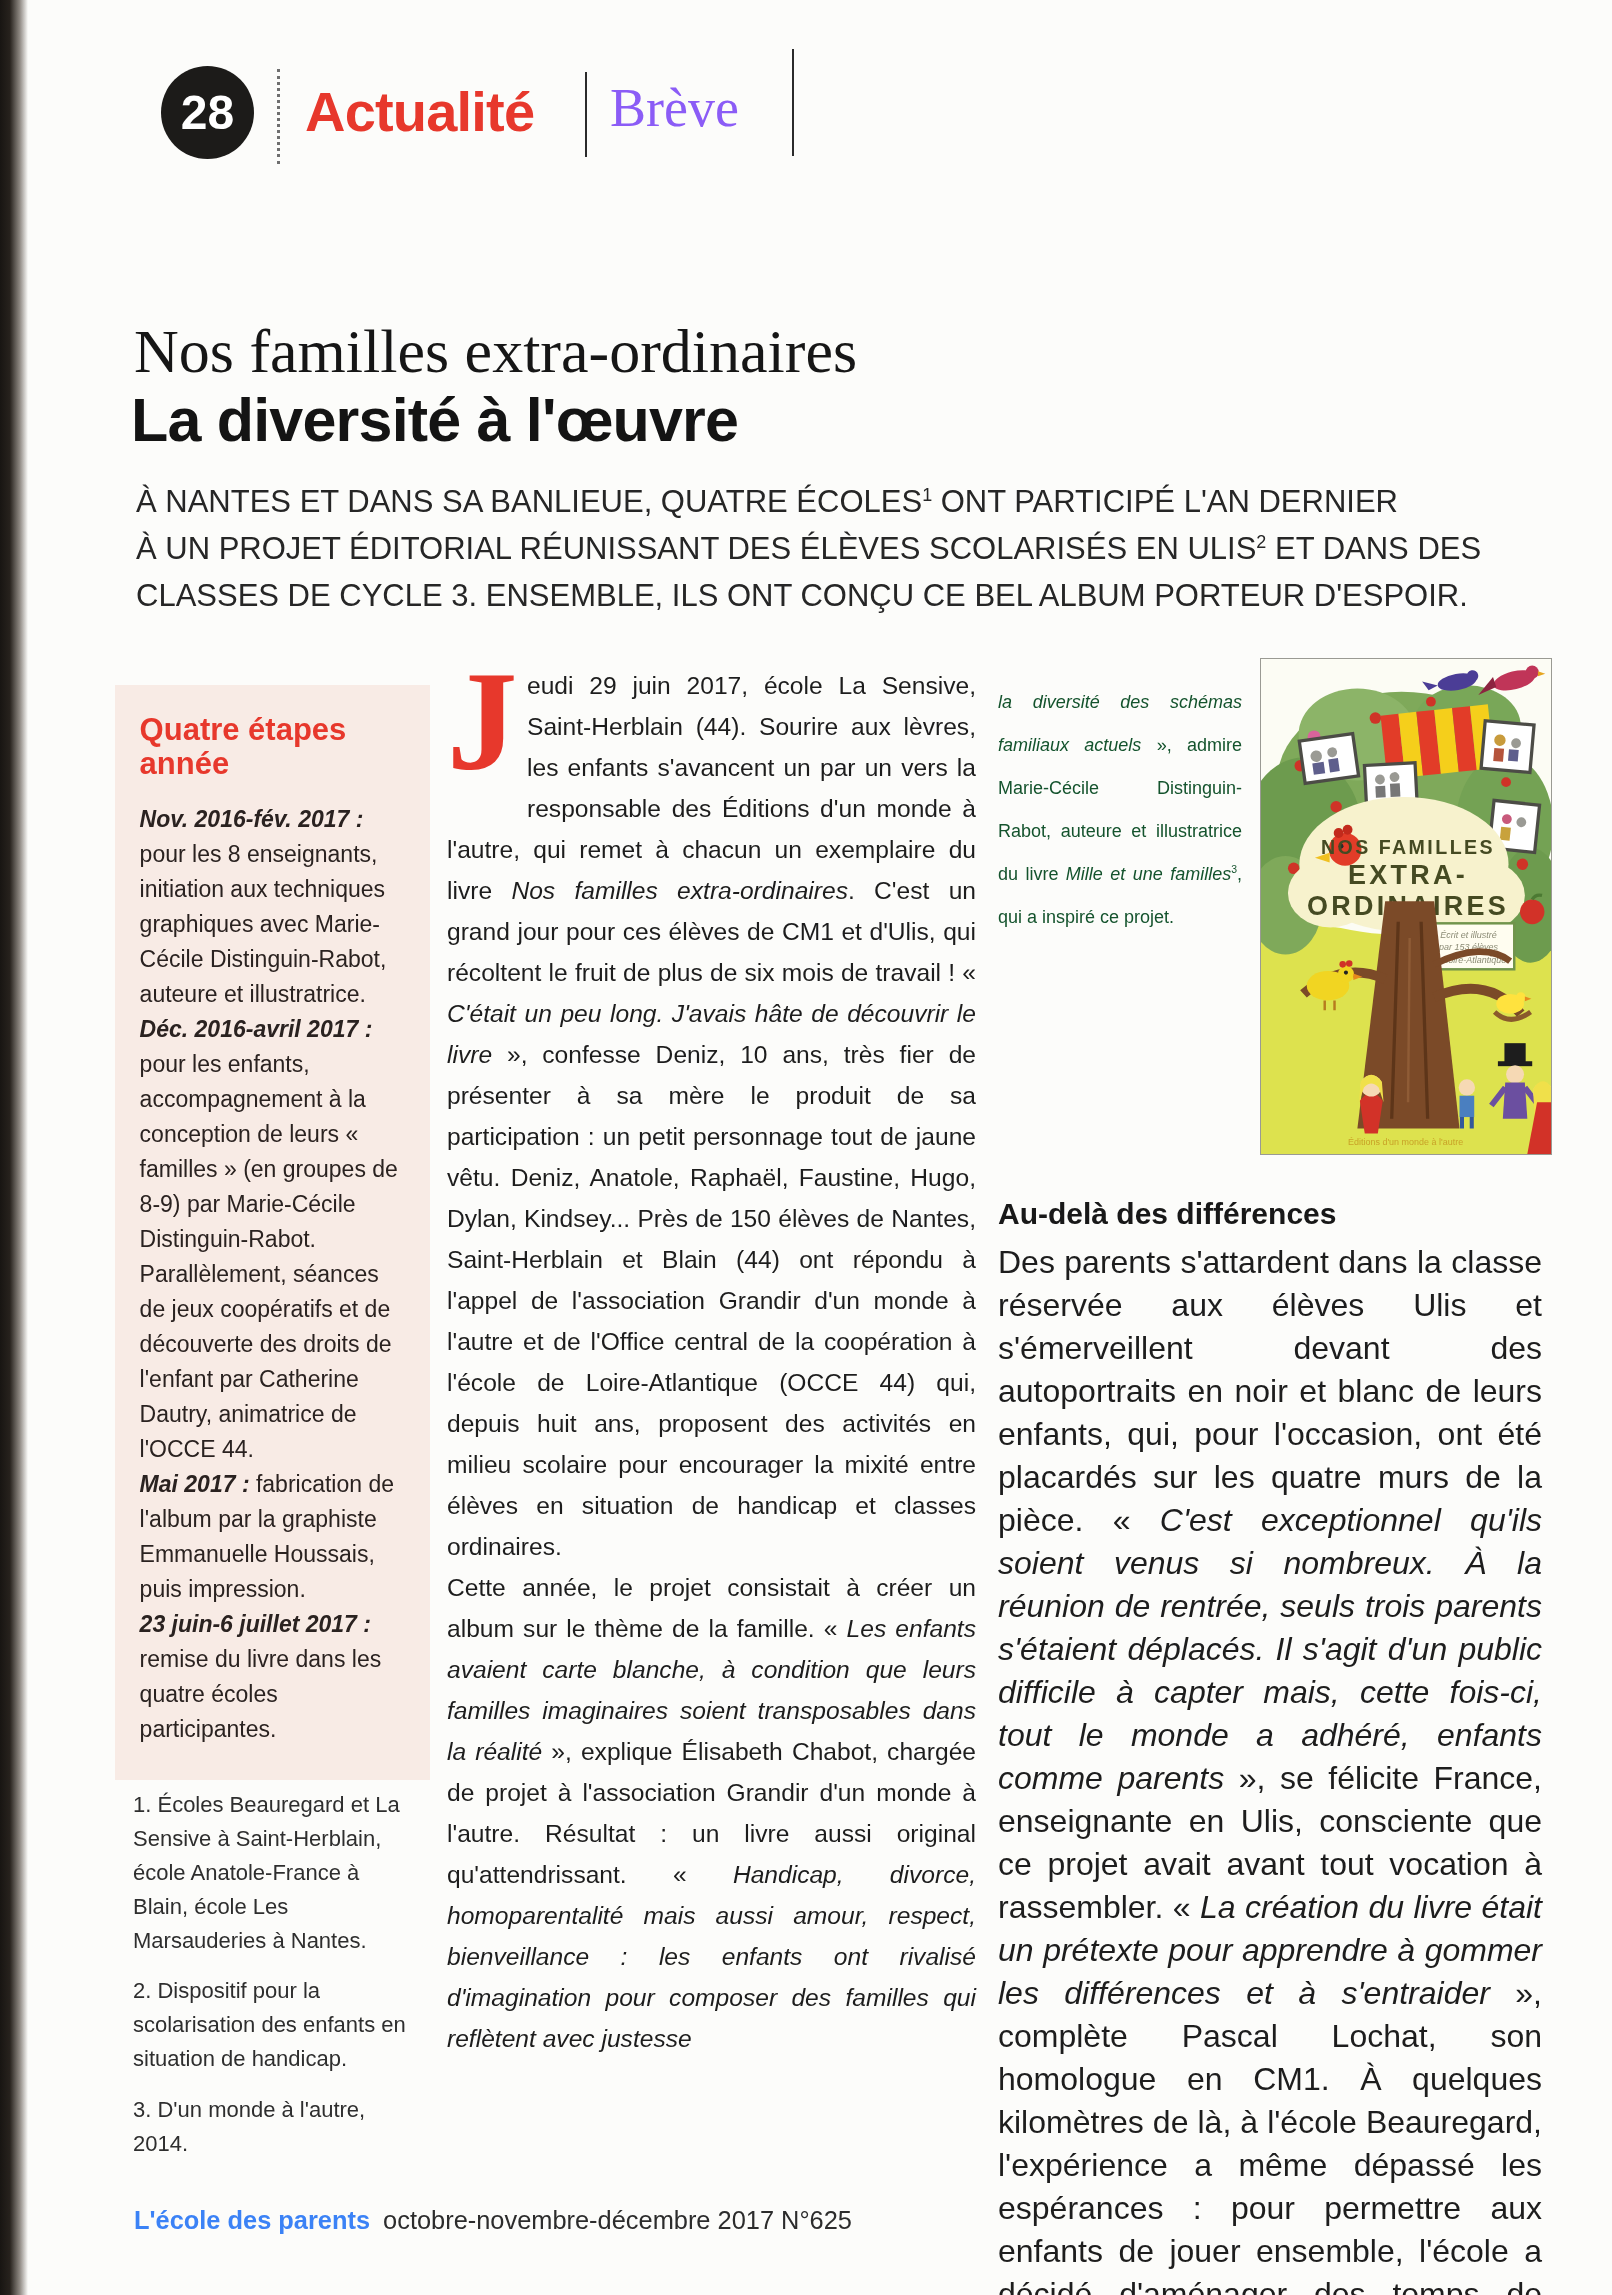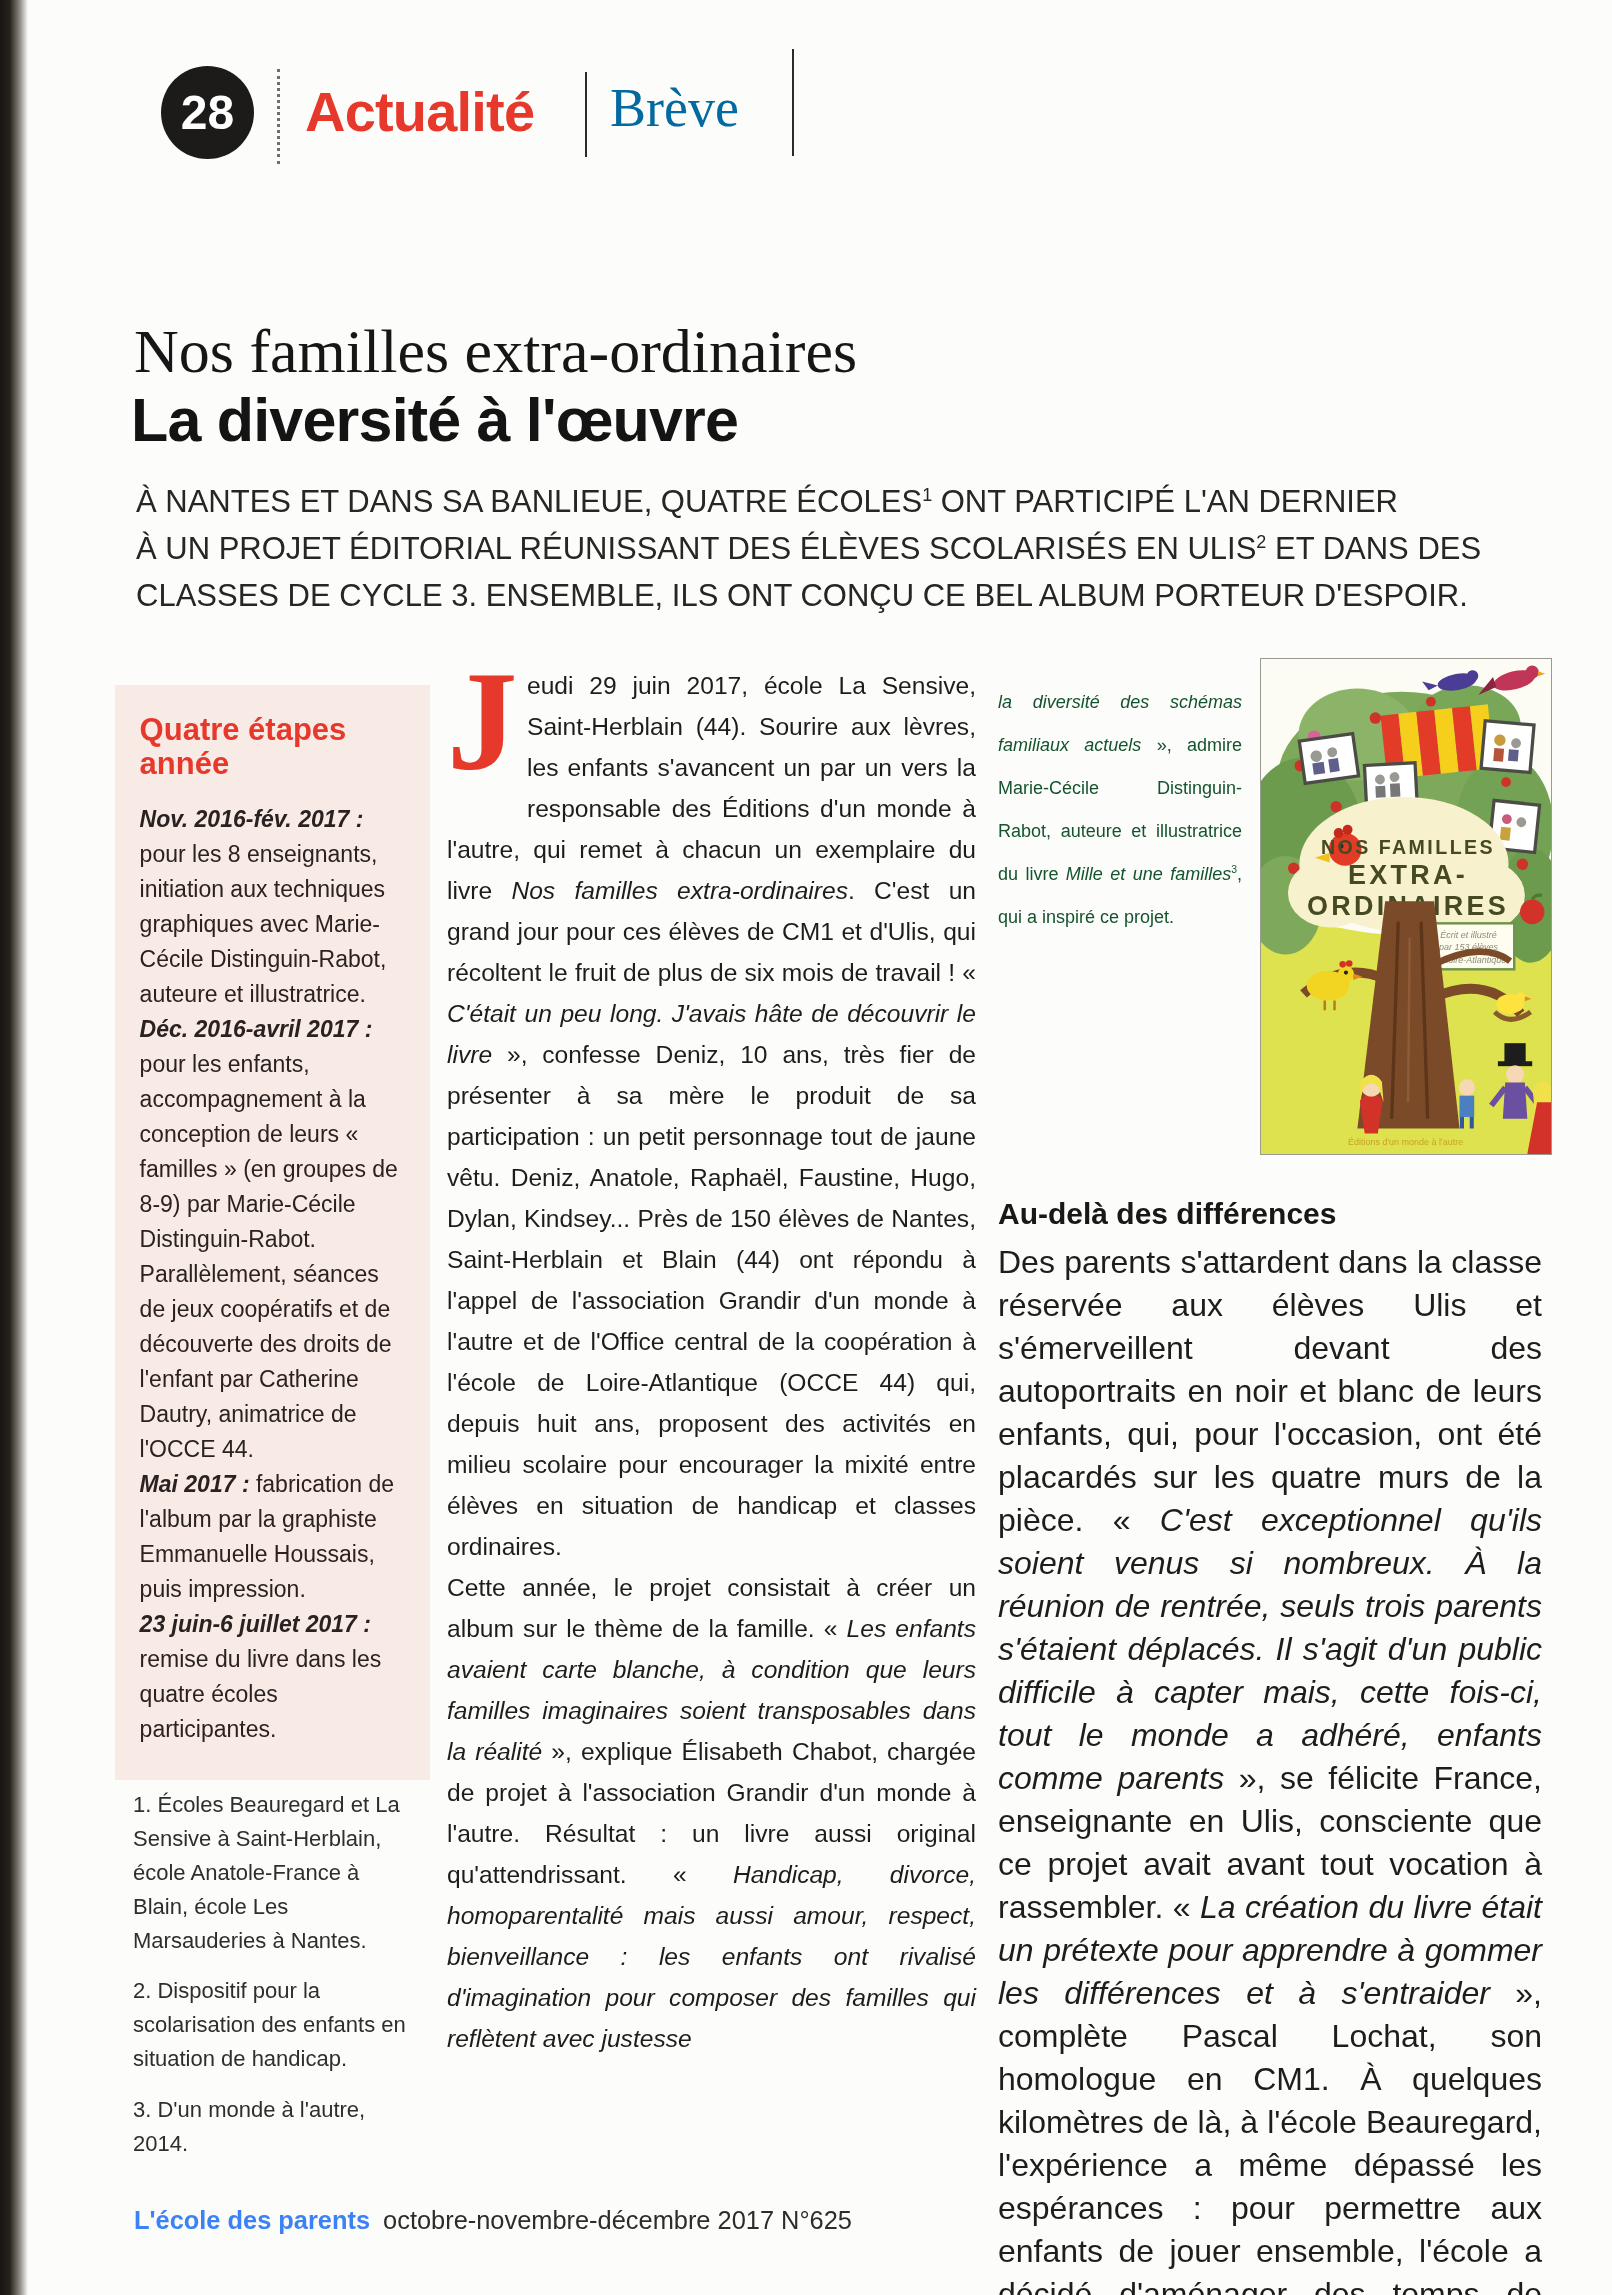--- a/index.html
+++ b/index.html
@@ -10,21 +10,21 @@
 
   
   .badge{position:absolute;left:161px;top:66px;width:93px;height:93px;border-radius:50%;
          background:#1c1b19;color:#fff;display:flex;align-items:center;justify-content:center;
          font-size:48px;font-weight:700;}
   .dotted-rule{position:absolute;left:277px;top:69px;height:95px;border-left:3.3px dotted #6f6f6f;}
   .section{position:absolute;left:305px;top:79px;font-size:56px;font-weight:700;color:#e7382c;letter-spacing:-0.8px;}
   .vrule{position:absolute;border-left:2.5px solid #2b2b2b;}
   .vrule1{left:585px;top:72px;height:85px;}
   .vrule2{left:792px;top:49px;height:107px;}
-  .subsection{position:absolute;left:610px;top:77px;font-family:"Liberation Serif",serif;font-size:54px;color:#0369a1;}
+  .subsection{position:absolute;left:610px;top:77px;font-family:"Liberation Serif",serif;font-size:54px;color:#8b5cf6;}
 
   
   .kicker{position:absolute;left:134px;top:320px;margin:0;font-family:"Liberation Serif",serif;
           font-weight:400;font-size:62px;line-height:1;color:#161616;letter-spacing:0;}
   .title{position:absolute;left:131px;top:390px;margin:0;font-size:61px;line-height:1;font-weight:700;
          color:#141414;letter-spacing:-0.8px;}
   .standfirst{position:absolute;left:136px;top:478px;width:1401px;margin:0;font-size:31px;
               line-height:47px;color:#262626;}
   sup{font-size:0.58em;vertical-align:super;line-height:0;}
 

